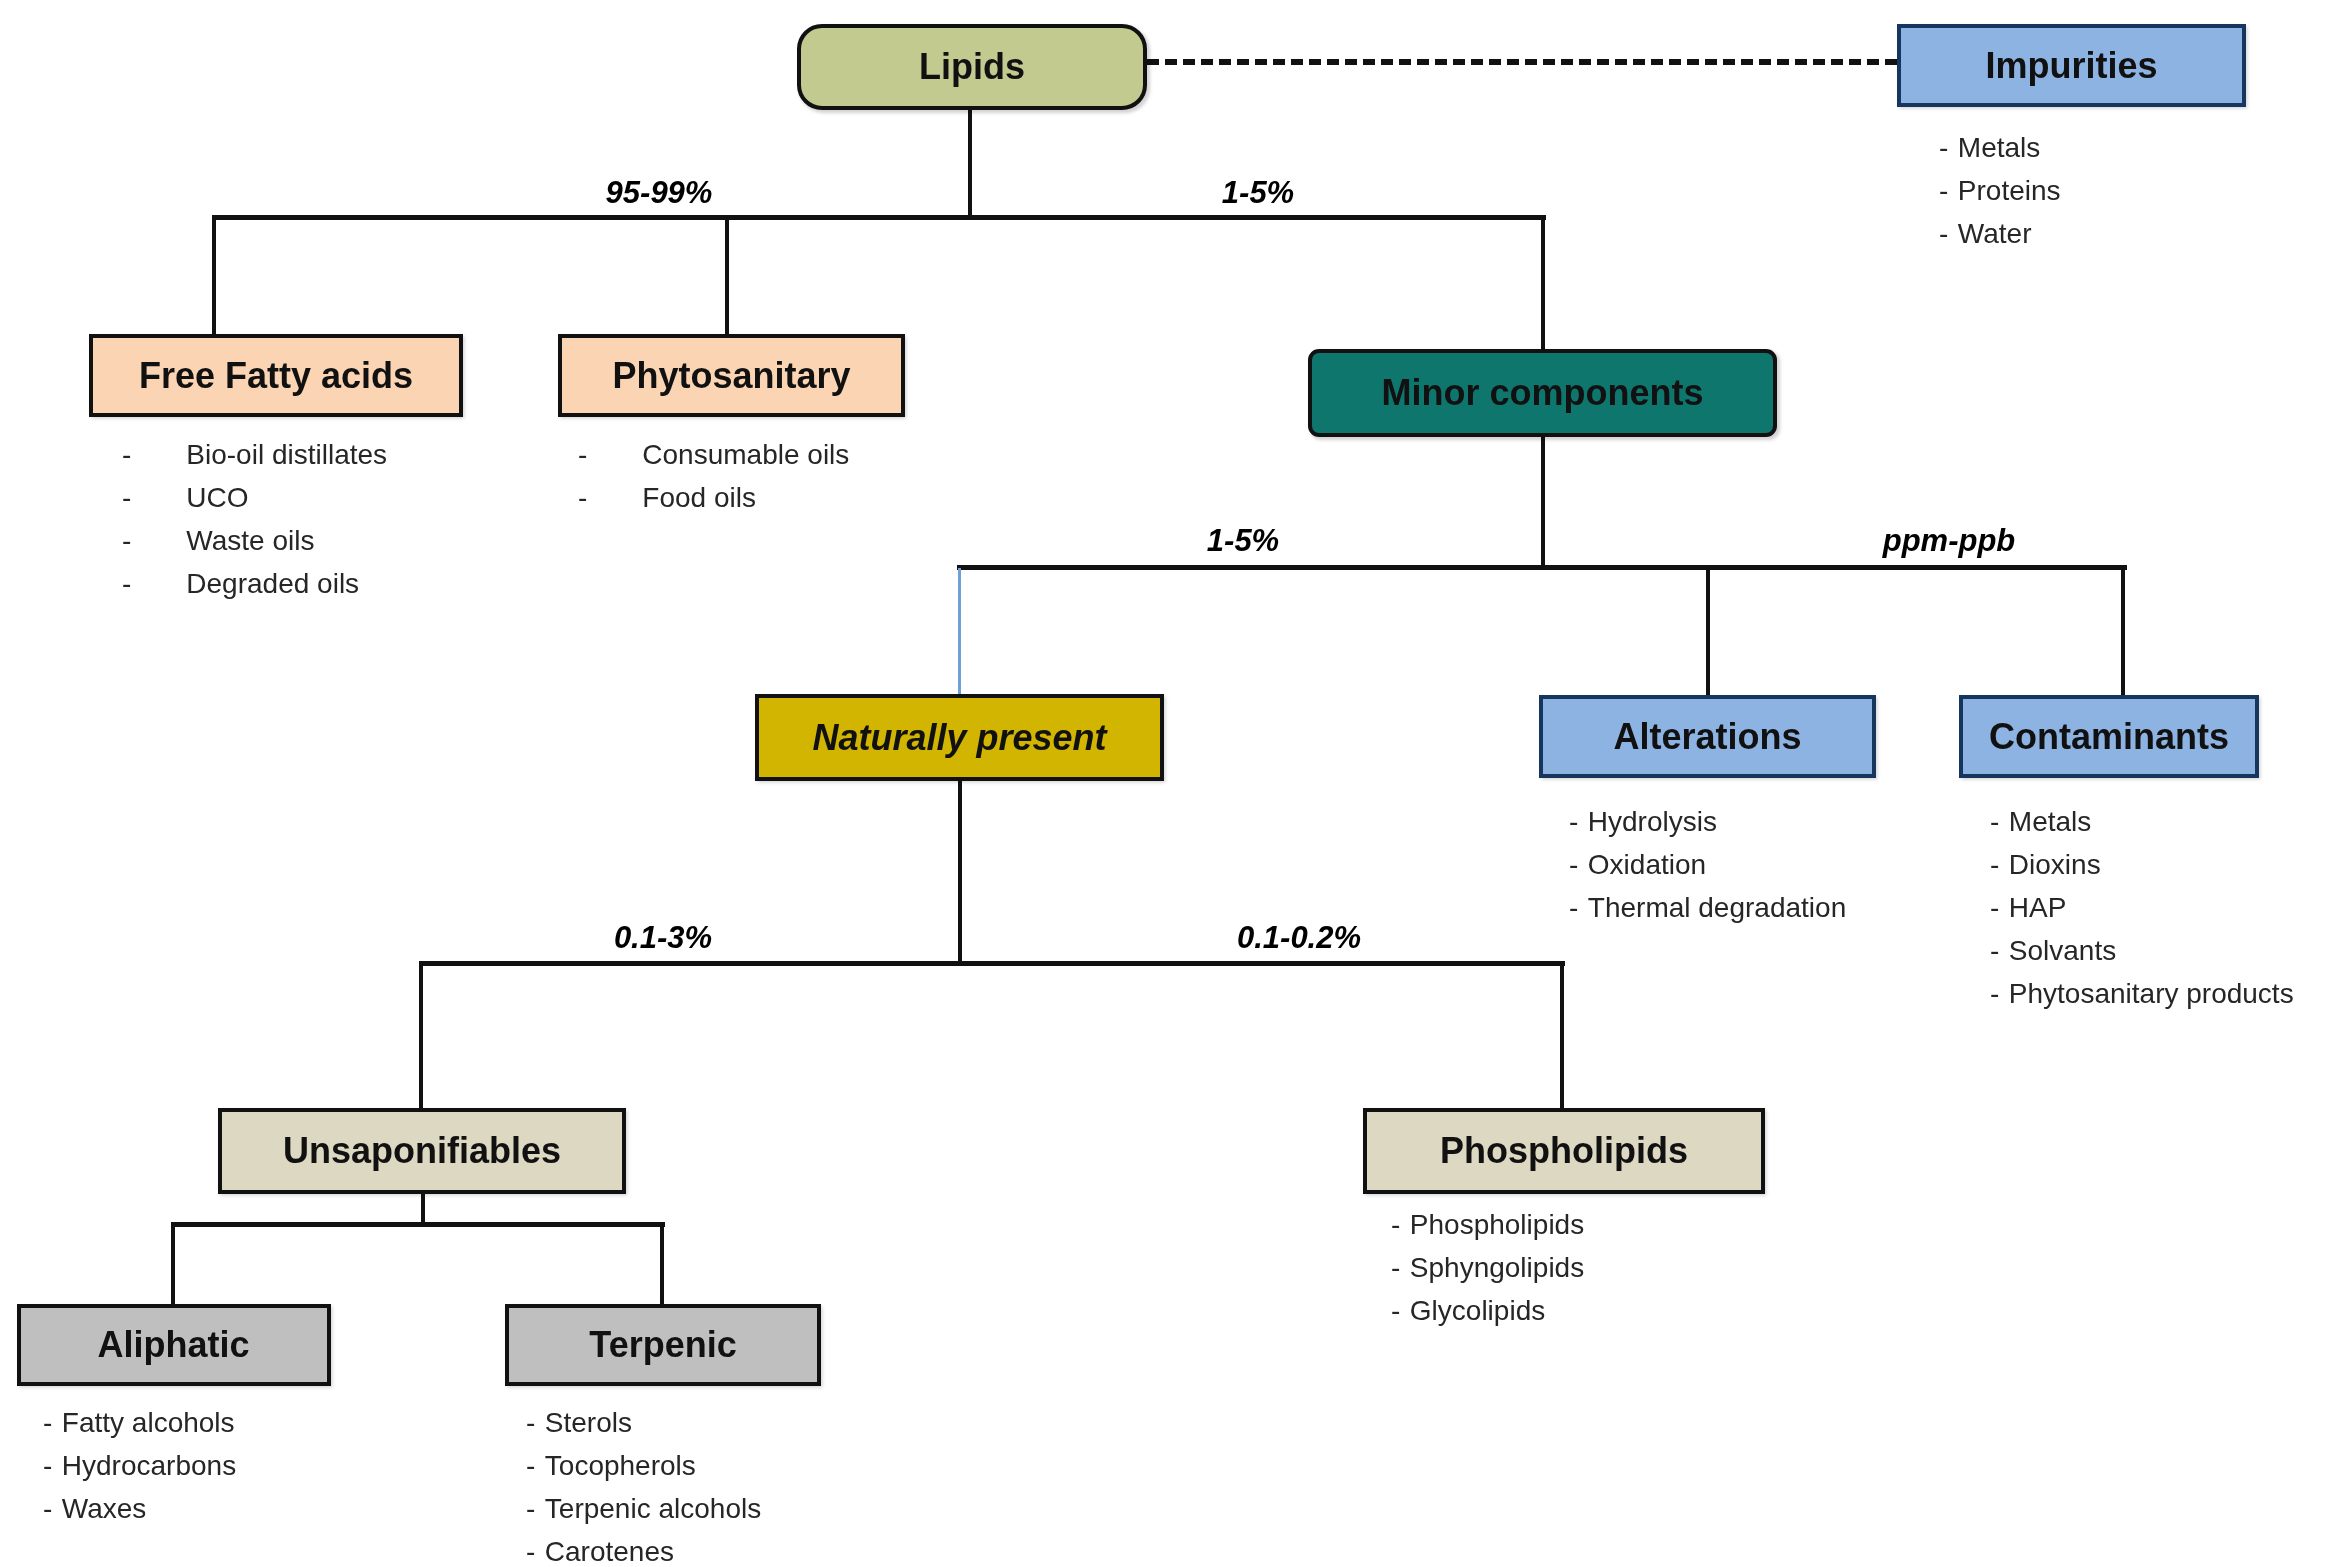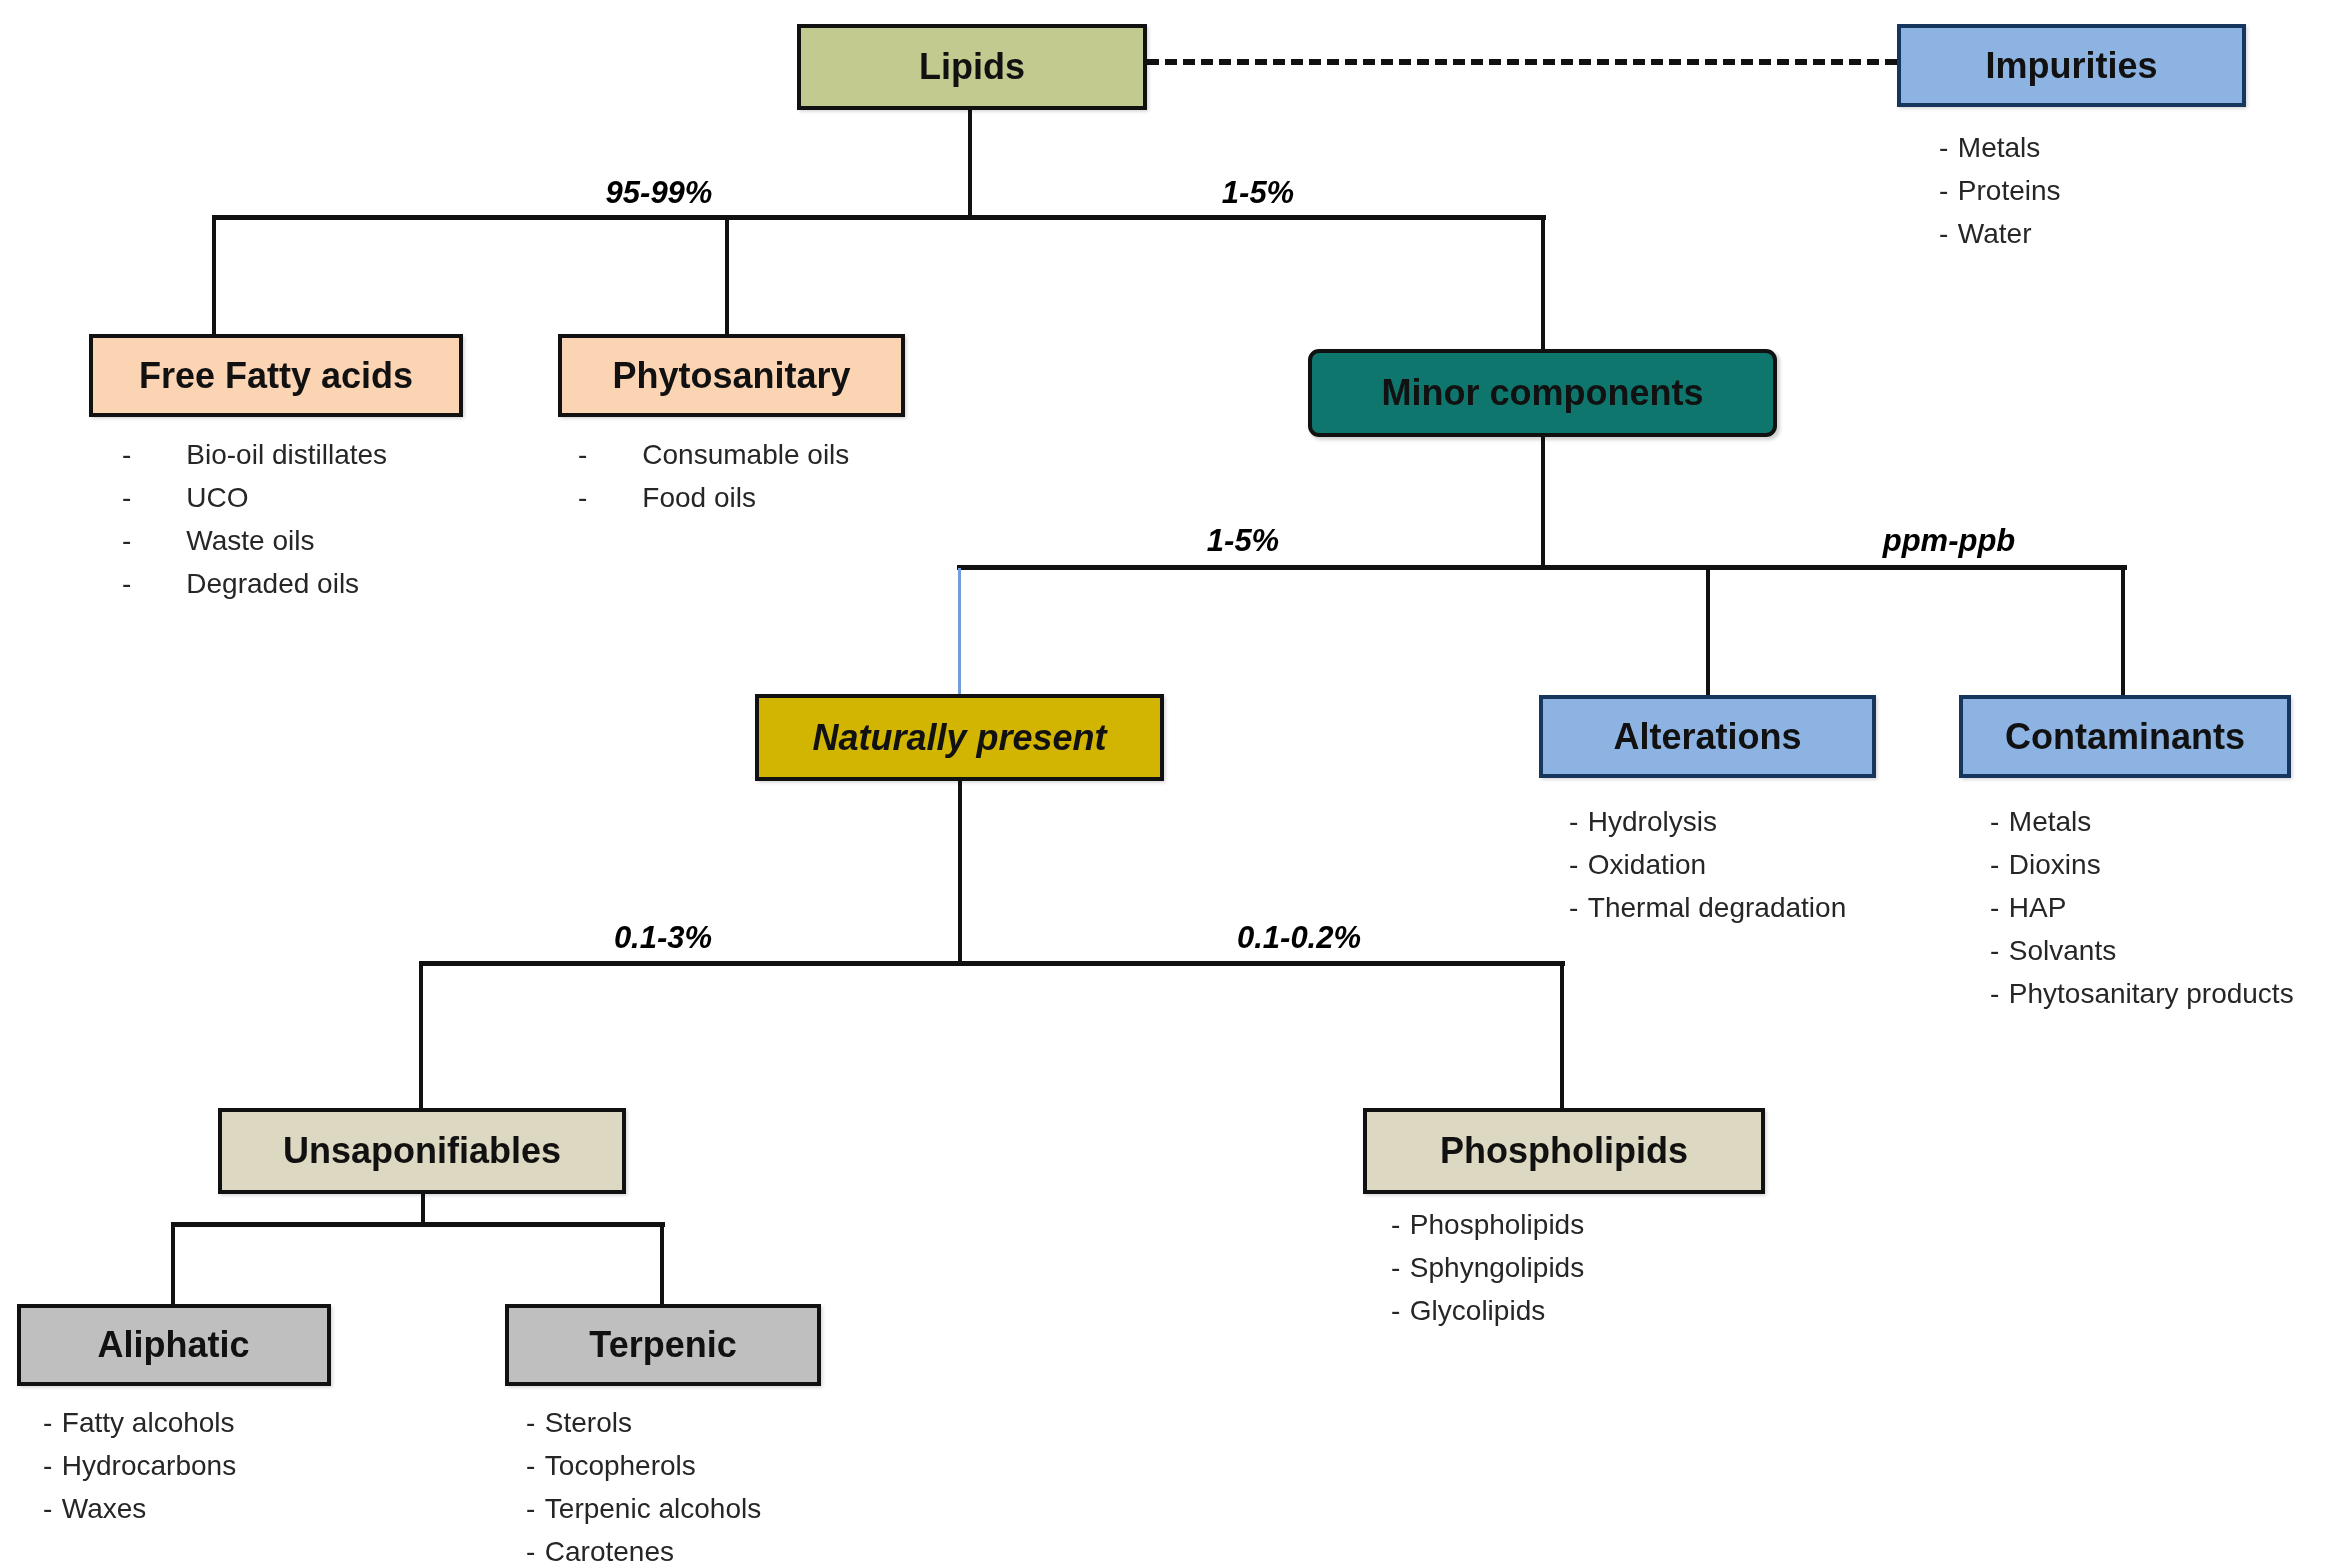--- a/index.html
+++ b/index.html
@@ -22,21 +22,21 @@
     white-space:nowrap;
     box-shadow:2.4px 2.4px 3.6px rgba(0,0,0,0.18);
   }
   #node-lipids            {left:797px;top:24px;  width:350px;height:86px;}
   #node-impurities        {left:1897px;top:24px;  width:349px;height:83px;}
   #node-free_fatty_acids  {left:89px; top:334px; width:374px;height:83px;}
   #node-triglycerides     {left:558px; top:334px; width:347px;height:83px;}
   #node-minor_components  {left:1308px;top:349px; width:469px;height:88px;}
   #node-naturally_present {left:755px;top:694px;width:409px;height:87px;font-style:italic;}
   #node-alterations       {left:1539px;top:695px;width:337px;height:83px;}
-  #node-contaminants      {left:1959px;top:695px;width:332px;height:83px;}
+  #node-contaminants      {left:1959px;top:695px;width:300px;height:83px;}
   #node-unsaponifiables   {left:218px; top:1108px;width:408px;height:86px;}
   #node-phospholipids     {left:1363px;top:1108px;width:402px;height:86px;}
   #node-aliphatic         {left:16.6px;  top:1304px;width:314px;height:82px;}
   #node-terpenic          {left:505px; top:1304px;width:316px;height:82px;}
 
   
   .vline,.hline{position:absolute;background:#111111;}
   #v-lipids        {left:968px;top:110px; width:3.6px;height:109px;}
   #bar1            {left:212px; top:215px; width:1334px;height:5.3px;}
   #v-ffa           {left:212px; top:215px; width:3.6px;height:122px;}
@@ -111,21 +111,21 @@
   <div class="vline" id="v-naturally-bot"></div>
   <div class="hline" id="bar3"></div>
   <div class="vline" id="v-unsap"></div>
   <div class="vline" id="v-phospho"></div>
   <div class="vline" id="v-unsap-bot"></div>
   <div class="hline" id="bar4"></div>
   <div class="vline" id="v-aliphatic"></div>
   <div class="vline" id="v-terpenic"></div>
   <div id="dash-lipids-impurities"></div>
 
-  <div class="node" id="node-lipids" style="background: rgb(195, 202, 144); border-color: rgb(17, 17, 17);">
+  <div class="node" id="node-lipids" style="background: rgb(195, 202, 144); border-color: rgb(17, 17, 17); border-radius: 25px;">
       <span>Lipids</span>
     </div>
   <div class="node" id="node-impurities" style="background: rgb(141, 179, 226); border-color: rgb(23, 54, 93);">
       <span>Impurities</span>
     </div>
   <div class="node" id="node-free_fatty_acids" style="background: rgb(251, 212, 180); border-color: rgb(17, 17, 17);">
       <span>Free Fatty acids</span>
     </div>
   <div class="node" id="node-triglycerides" style="background: rgb(251, 212, 180); border-color: rgb(17, 17, 17);">
       <span>Phytosanitary</span>

